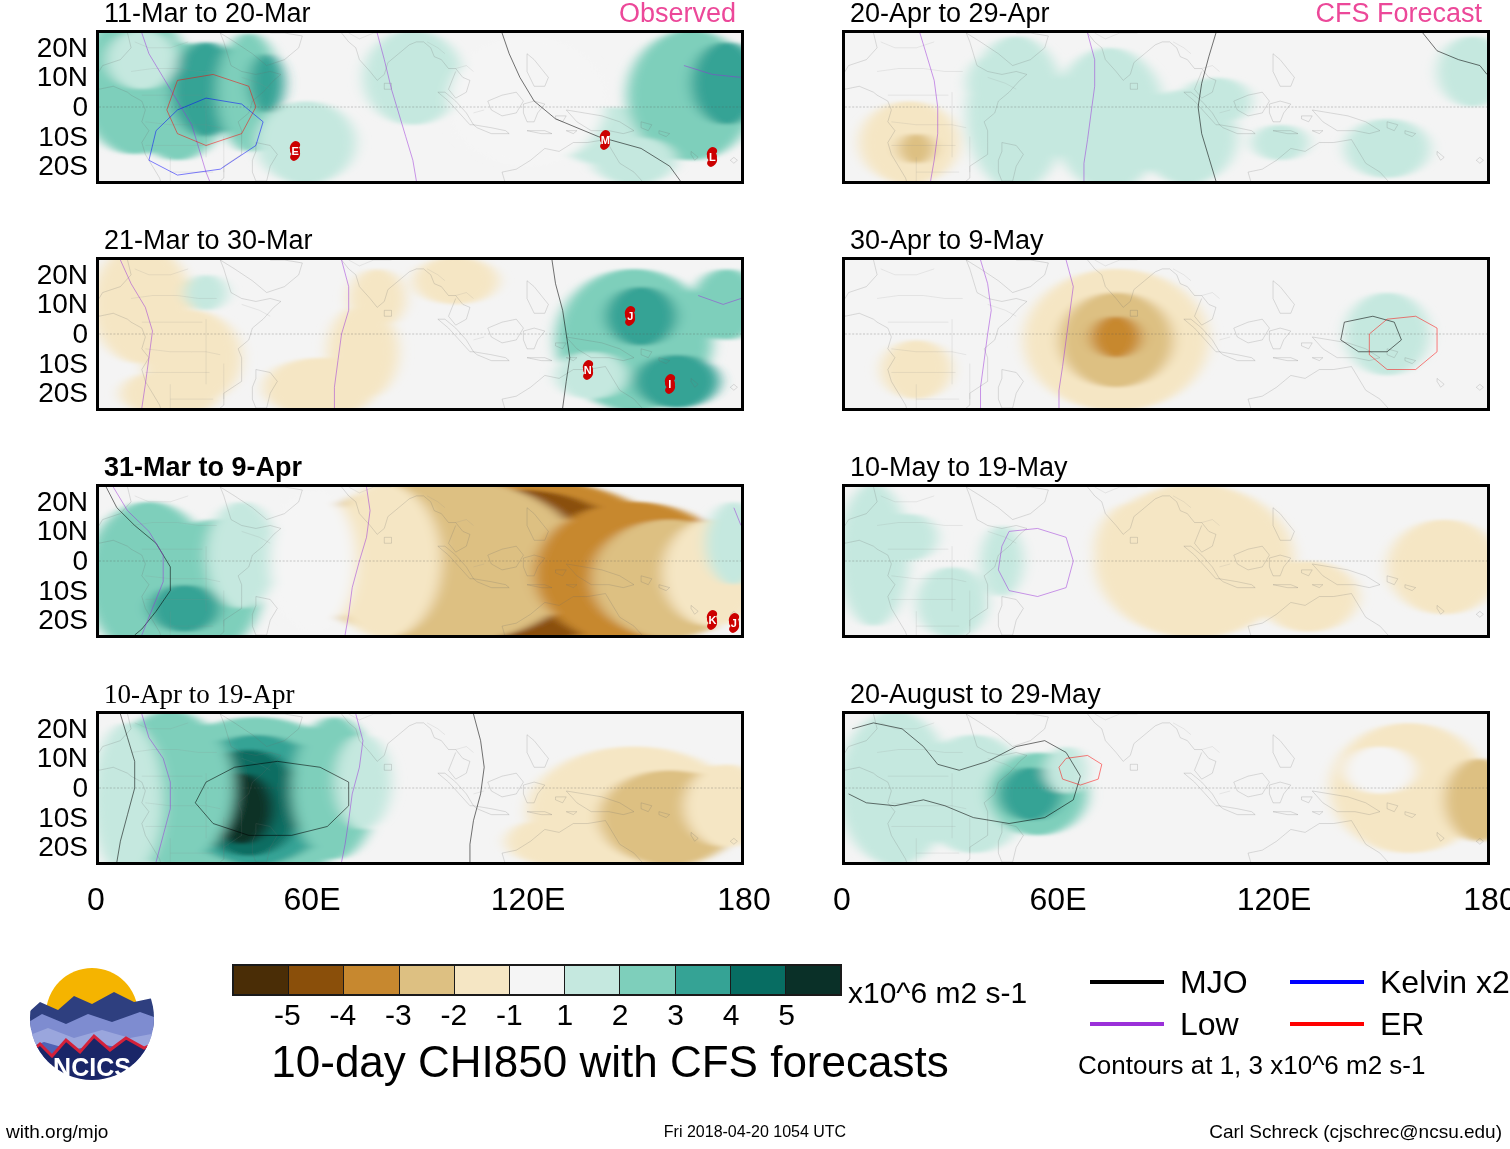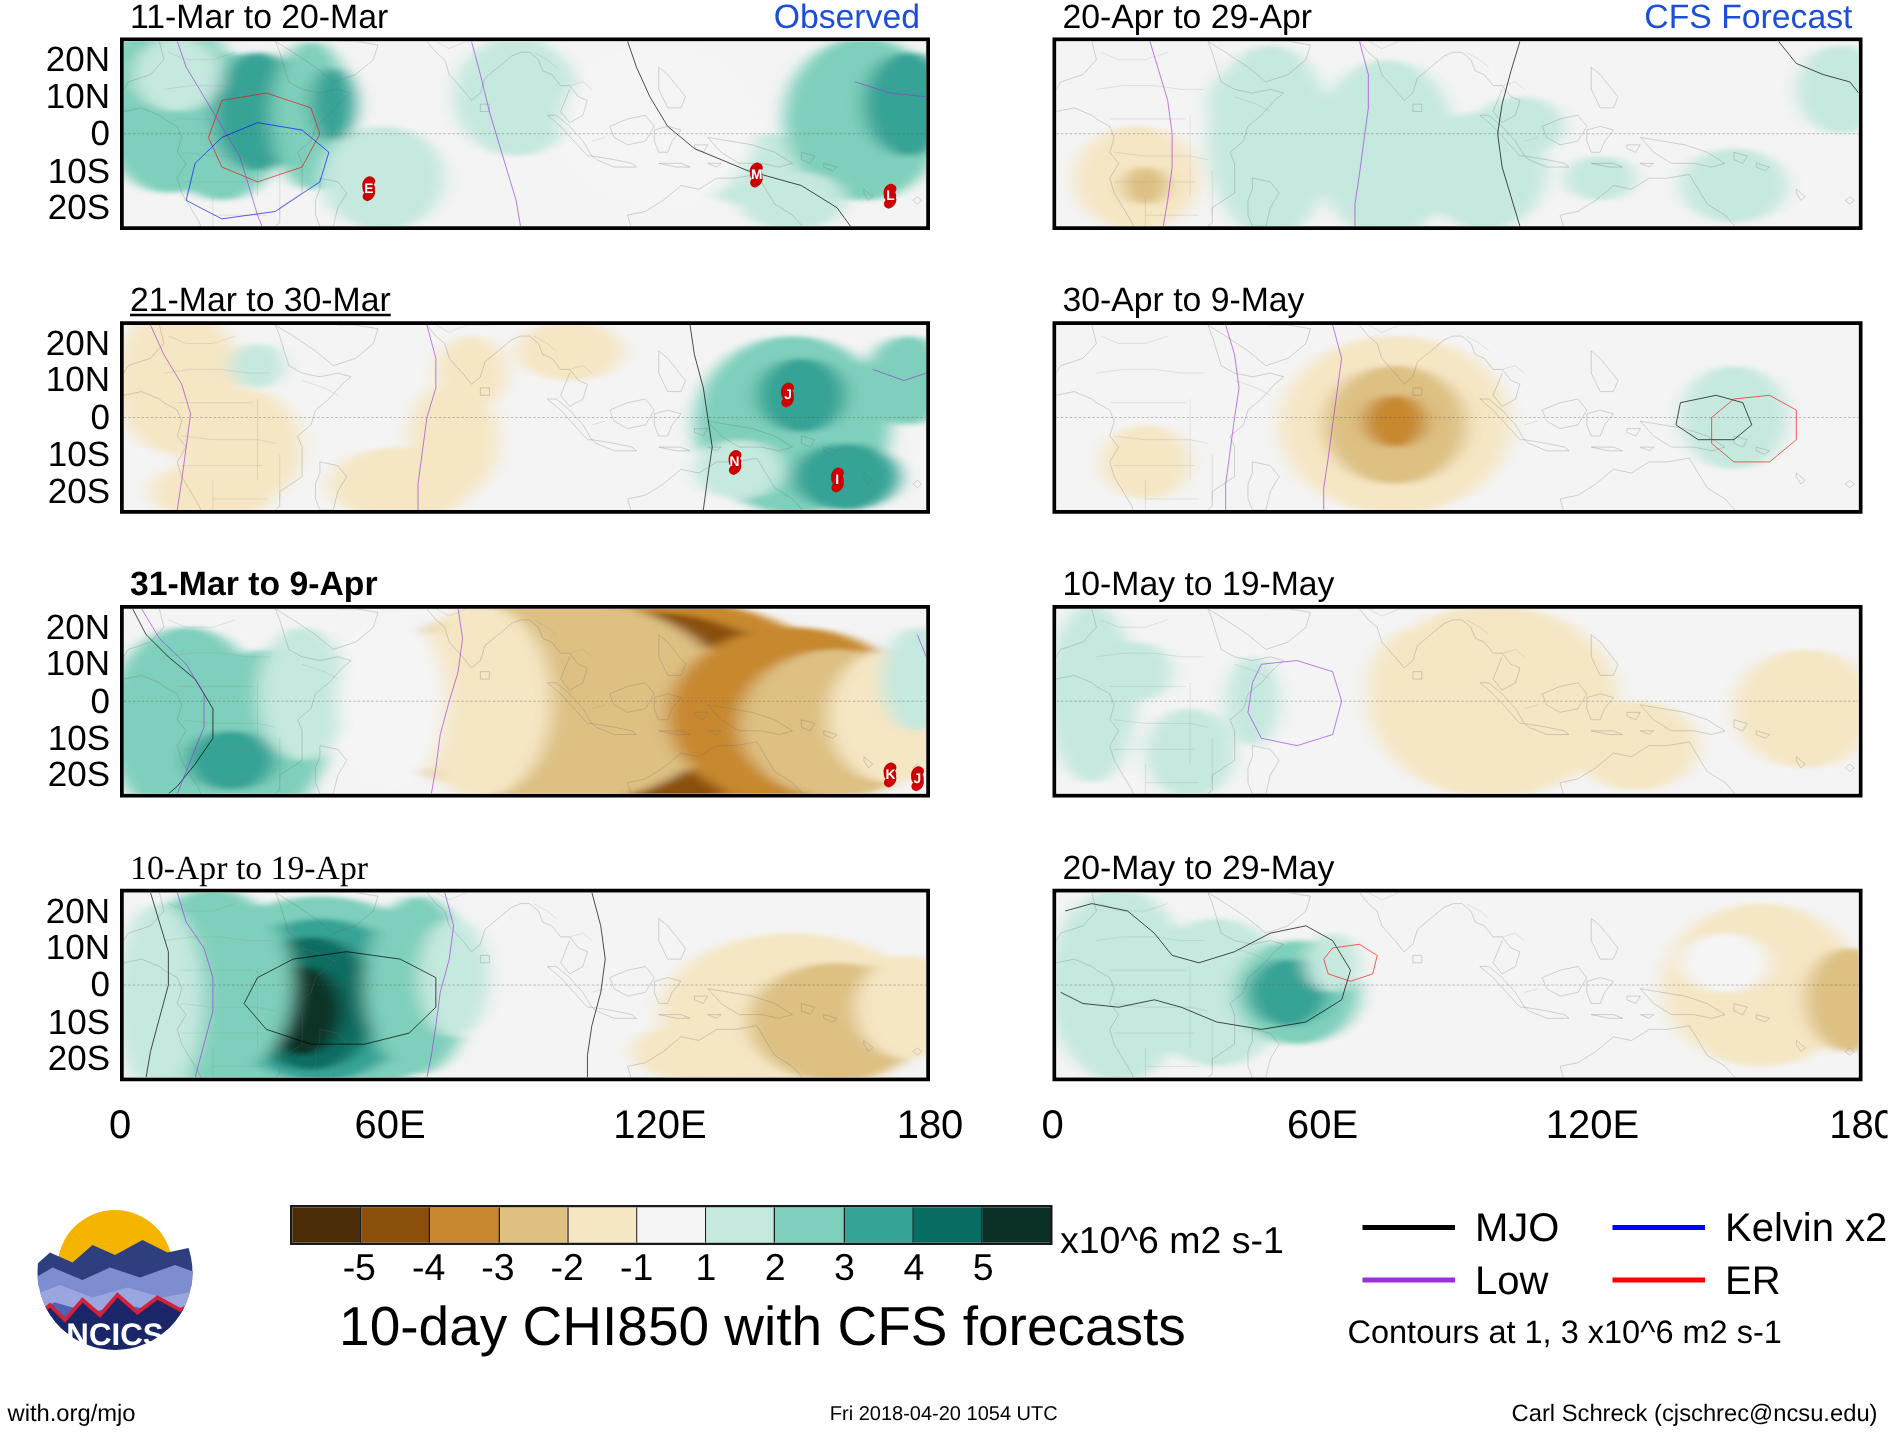--- a/index.html
+++ b/index.html
@@ -1,21 +1,21 @@
 <!DOCTYPE html>
 <html><head>
 <meta charset="utf-8">
 <style>
   html,body{margin:0;padding:0;background:#ffffff;}
   body{width:1510px;height:1149px;position:relative;overflow:hidden;
        font-family:"Liberation Sans","DejaVu Sans",sans-serif;color:#000;}
 
   .panel{position:absolute;}
   .panel-title{position:absolute;font-size:27px;line-height:27px;color:#000;white-space:nowrap;}
-  .panel-corner{position:absolute;font-size:27px;line-height:27px;color:#1d4ed8;white-space:nowrap;}
+  .panel-corner{position:absolute;font-size:27px;line-height:27px;color:#ec4899;white-space:nowrap;}
 
   .map-frame{position:absolute;border:3px solid #000;background:#f4f4f4;overflow:hidden;box-sizing:border-box;}
   .map-inner{position:absolute;inset:0;overflow:hidden;}
   .map-svg{position:absolute;left:0;top:0;width:100%;height:100%;display:block;}
 
   .ylab{position:absolute;font-size:28px;line-height:28px;text-align:right;white-space:nowrap;}
   .xlab{position:absolute;font-size:32px;line-height:32px;white-space:nowrap;}
 
   
   #colorbar{position:absolute;left:232px;top:964px;width:610px;height:32px;display:flex;border:2px solid #1a1a1a;box-sizing:border-box;}
@@ -135,21 +135,21 @@
           <span style="position:absolute;left:0;top:0;width:100%;height:100%;display:flex;align-items:center;justify-content:center;color:#fff;font-size:11px;font-weight:bold;font-family:Liberation Sans,sans-serif">L</span>
         </div>
       </div>
       <div class="ylab" style="left: 0px; width: 88px; top: 33.8px;">20N</div>
       <div class="ylab" style="left: 0px; width: 88px; top: 63.4px;">10N</div>
       <div class="ylab" style="left: 0px; width: 88px; top: 93px;">0</div>
       <div class="ylab" style="left: 0px; width: 88px; top: 122.6px;">10S</div>
       <div class="ylab" style="left: 0px; width: 88px; top: 152.2px;">20S</div>
     </div>
     <div class="panel" style="left: 0px; top: 0px;">
-      <div class="panel-title" style="left: 104px; top: 227px; text-decoration: underline;">21-Mar to 30-Mar</div>
+      <div class="panel-title" style="left: 104px; top: 227px;">21-Mar to 30-Mar</div>
       <div class="map-frame" style="left: 96px; top: 257px; width: 648px; height: 154px;">
         <div class="map-inner">
           <svg class="map-svg" viewBox="0 0 100 100" preserveAspectRatio="none">
             <defs>
               <filter id="blobs2" x="-30%" y="-30%" width="160%" height="160%">
                 <feGaussianBlur stdDeviation="1.1"></feGaussianBlur>
               </filter>
             </defs>
             <rect x="0" y="0" width="100" height="100" fill="#f4f4f4"></rect>
             <g filter="url(#blobs2)">
@@ -594,21 +594,21 @@
             <path d="M51.11 6.00 L52.78 10.00 L53.89 14.00" fill="none" stroke="#8a8a8a" stroke-width="0.16" vector-effect="non-scaling-stroke"></path>
             <path d="M55.56 24.00 L57.22 22.00 L58.33 26.00" fill="none" stroke="#8a8a8a" stroke-width="0.16" vector-effect="non-scaling-stroke"></path>
             <path d="M58.33 54.00 L60.00 52.00" fill="none" stroke="#8a8a8a" stroke-width="0.16" vector-effect="non-scaling-stroke"></path>
             <line x1="0" y1="50" x2="100" y2="50" stroke="#555" stroke-width="0.3" stroke-dasharray="2,1.6" vector-effect="non-scaling-stroke"></line>
             <path d="M25.56 30.00 L30.00 28.00 L34.44 34.00 L35.56 50.00 L34.44 68.00 L30.00 74.00 L25.56 70.00 L23.89 56.00 L24.44 40.00 L25.56 30.00 Z" fill="none" stroke="#9b30d9" stroke-width="0.5" vector-effect="non-scaling-stroke" stroke-linejoin="round"></path>
           </svg>
         </div>
       </div>
     </div>
     <div class="panel" style="left: 0px; top: 0px;">
-      <div class="panel-title" style="left: 850px; top: 681px;">20-May to 29-May</div>
+      <div class="panel-title" style="left: 850px; top: 681px;">20-August to 29-May</div>
       <div class="map-frame" style="left: 842px; top: 711px; width: 648px; height: 154px;">
         <div class="map-inner">
           <svg class="map-svg" viewBox="0 0 100 100" preserveAspectRatio="none">
             <defs>
               <filter id="blfc4" x="-30%" y="-30%" width="160%" height="160%">
                 <feGaussianBlur stdDeviation="1.1"></feGaussianBlur>
               </filter>
             </defs>
             <rect x="0" y="0" width="100" height="100" fill="#f4f4f4"></rect>
             <g filter="url(#blfc4)">

